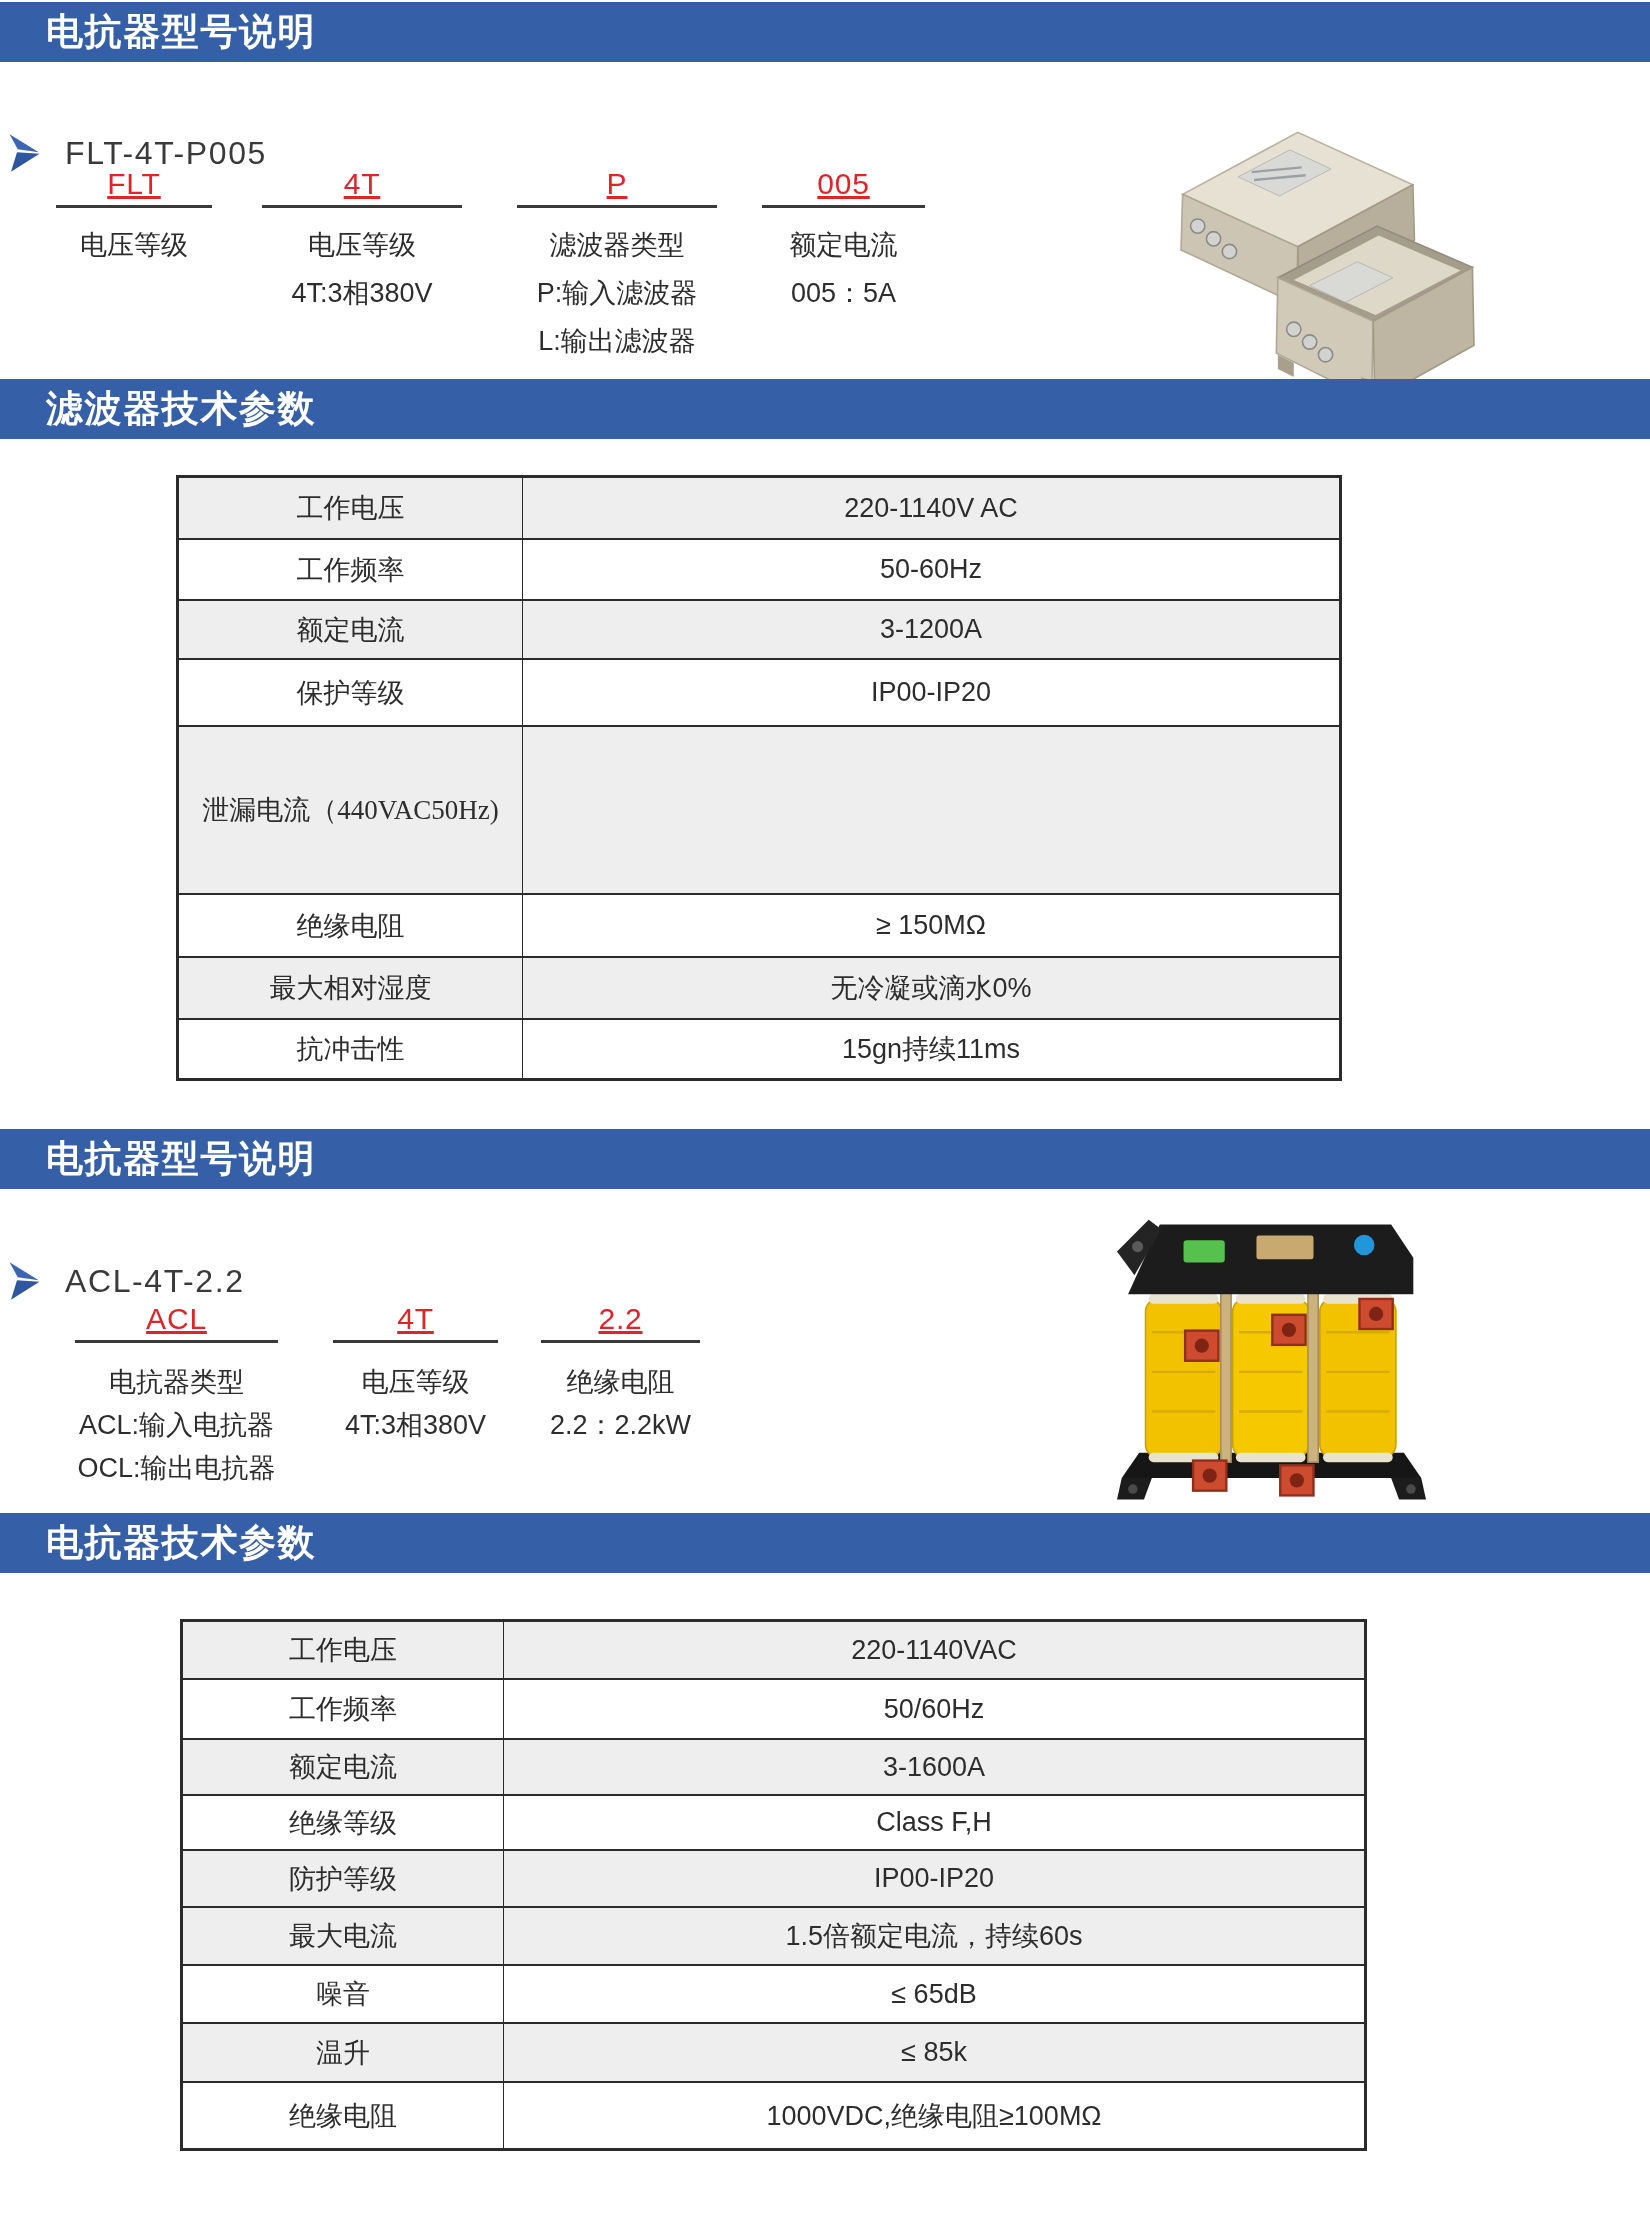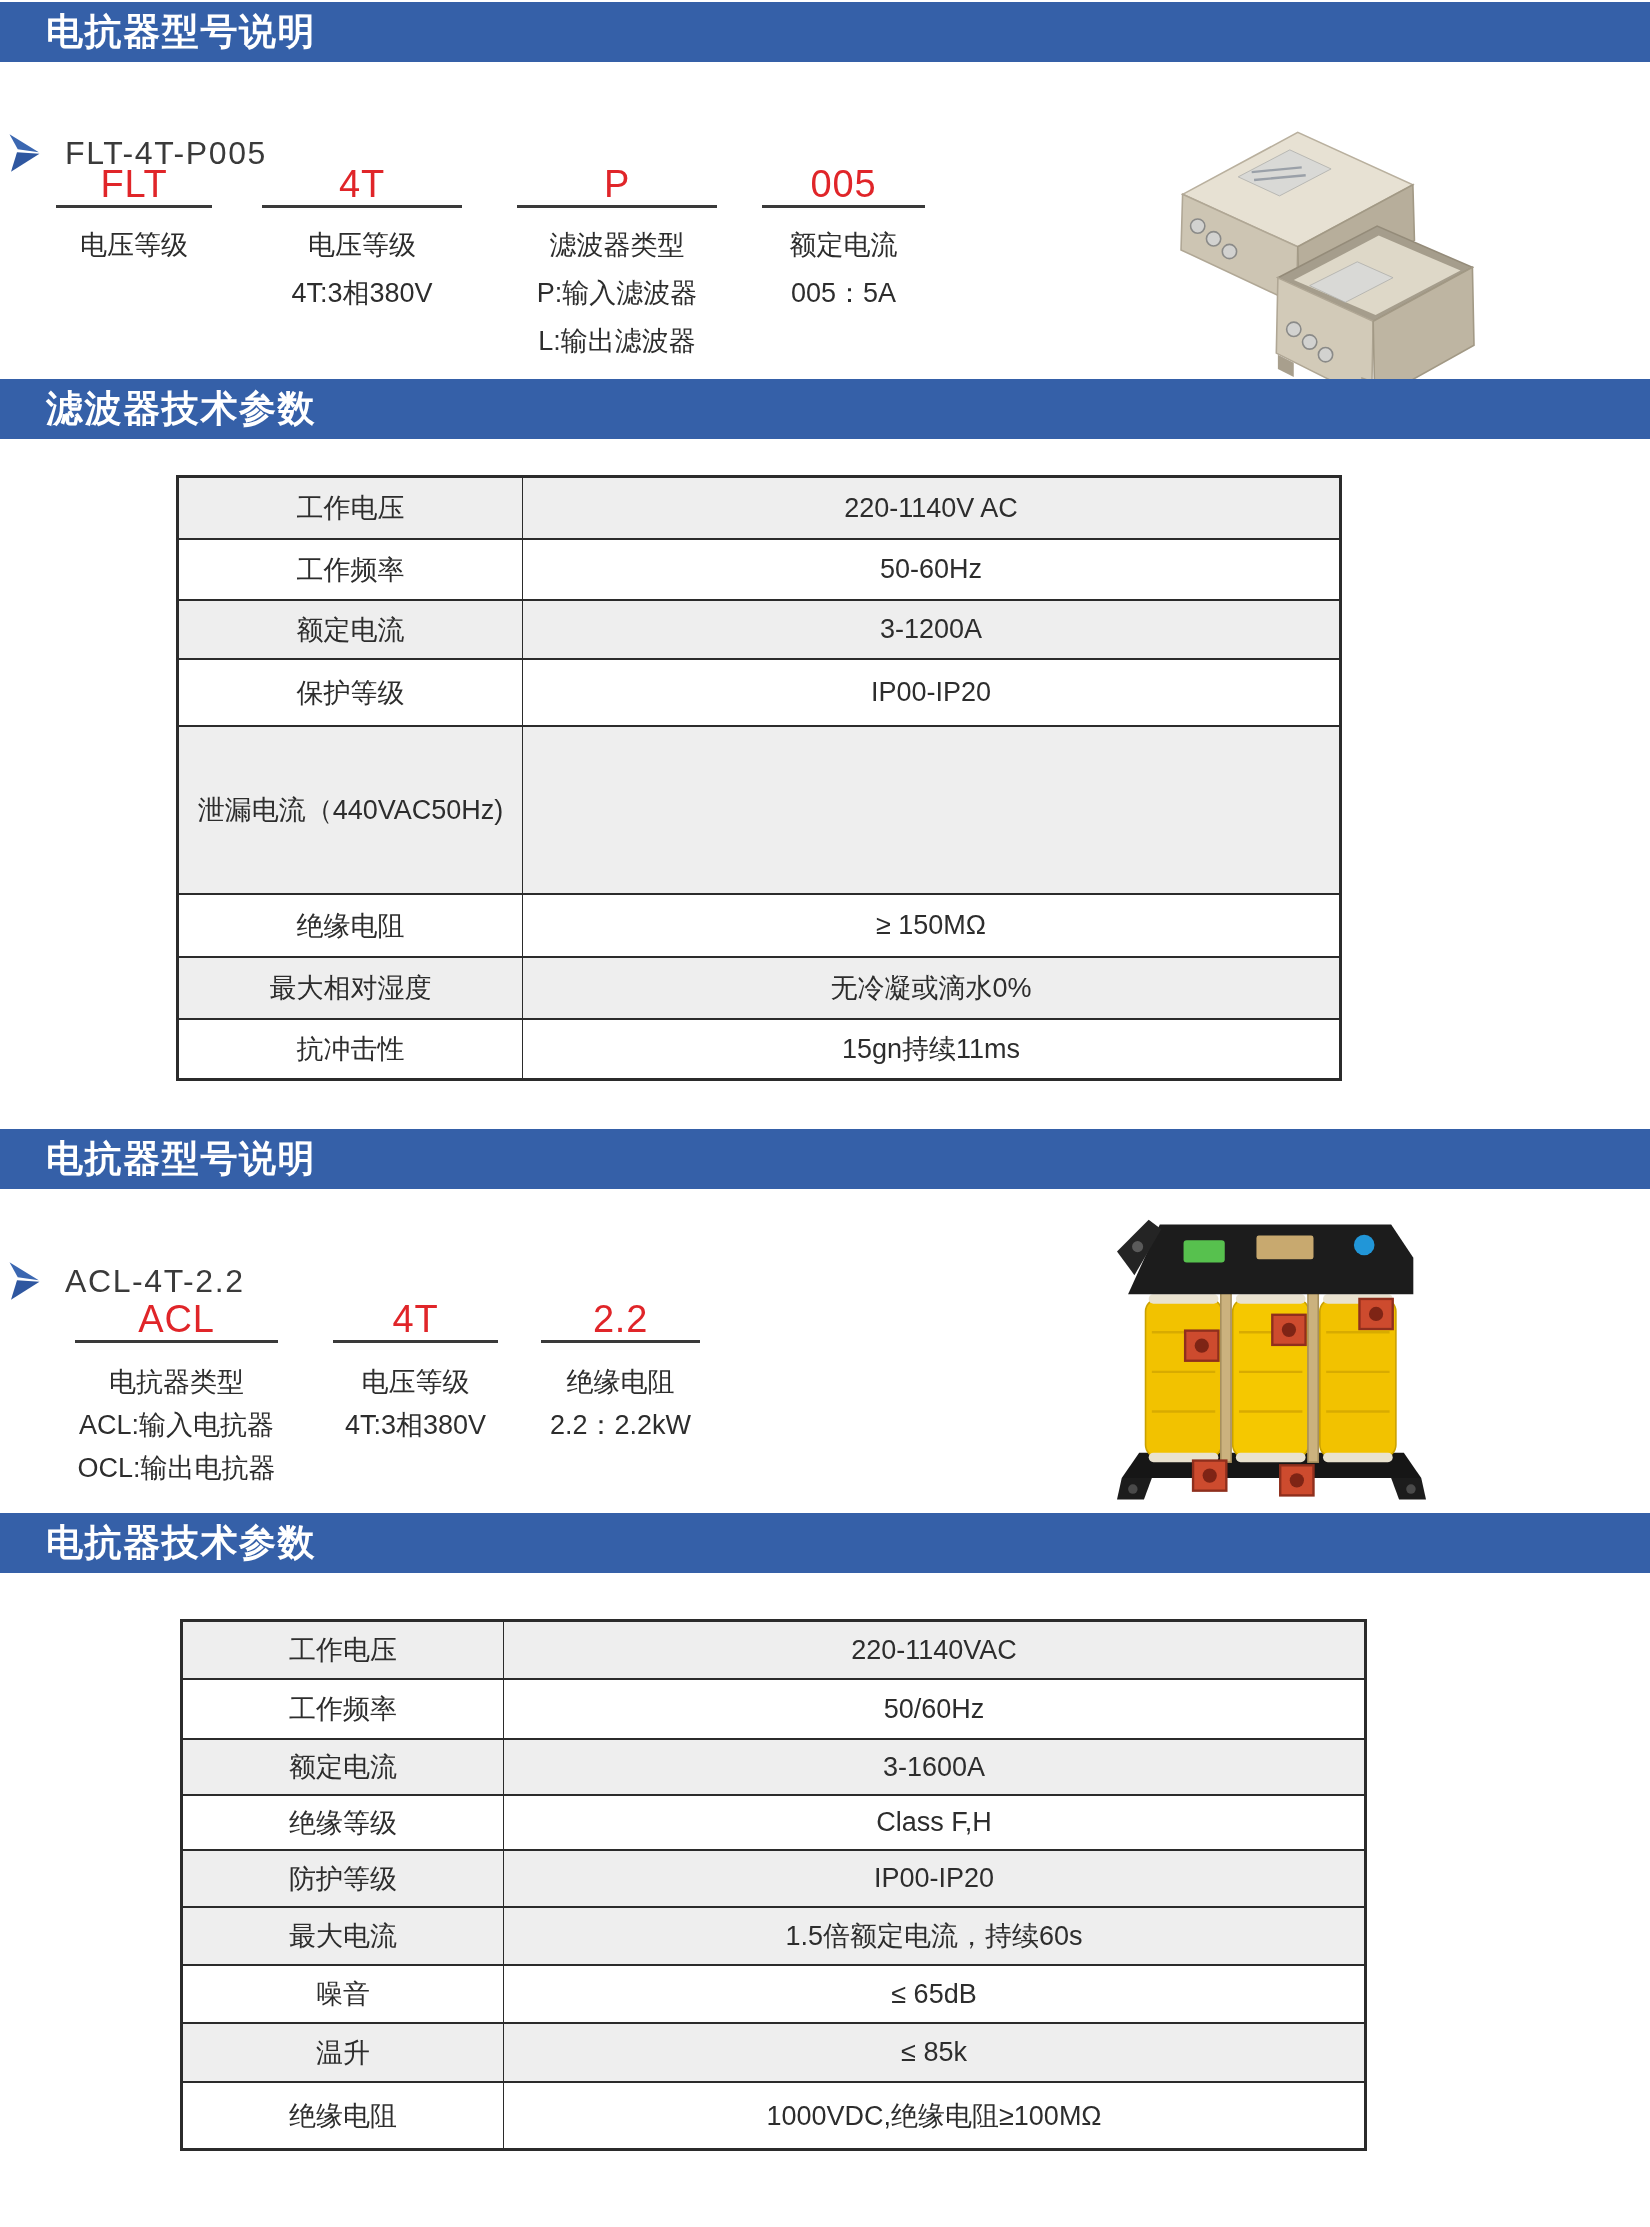--- a/index.html
+++ b/index.html
@@ -10,37 +10,37 @@
   }
   .bar{
     position:absolute;left:0;width:1651px;height:60px;background:#3560a8;
     color:#ffffff;font-size:37px;font-weight:bold;letter-spacing:1.6px;
     display:flex;align-items:center;padding-left:46px;box-sizing:border-box;
   }
   .model-row{position:absolute;display:flex;align-items:center;gap:24px;margin-top:28px;}
   .model-row .arrow{width:33px;height:40px;flex:0 0 auto;}
   .model-text{font-size:32px;color:#3a3a3a;letter-spacing:1.6px;}
   .mcol{position:absolute;text-align:center;}
-  .mcode{font-size:38px;color:#e02529;height:38px;line-height:38px;letter-spacing:0.8px;}
+  .mcode{font-size:30px;color:#e02529;height:38px;line-height:38px;letter-spacing:0.8px;text-decoration:underline;}
   .mrule{height:3.2px;background:#3a3a3a;margin-top:1.6px;}
   .mtext{font-size:27px;color:#2d2d2d;line-height:35px;white-space:nowrap;}
   .s1 .mtext{margin-top:12.7px;}
   .s1 .mtext.first{margin-top:20.6px;}
   .s2 .mtext{margin-top:8px;}
   .s2 .mtext.first{margin-top:22px;}
   .ptable{
     position:absolute;border:3.2px solid #2b2b2b;box-sizing:border-box;background:#ffffff;
   }
   .prow{display:flex;border-top:2.4px solid #2b2b2b;box-sizing:border-box;}
   .prow.first{border-top:none;}
   .prow.gray{background:#eeeeee;}
   .cell-label{
     width:344px;flex:0 0 auto;border-right:1.6px solid #2b2b2b;box-sizing:border-box;
     display:flex;align-items:center;justify-content:center;
-    font-size:27px;color:#2d2d2d;text-align:center;padding:12px 8px;
+    font-size:27px;color:#2d2d2d;text-align:center;padding:12px 8px;font-family:Liberation Serif, serif;
   }
   .t2 .cell-label{width:321px;}
   .cell-value{
     flex:1;display:flex;flex-direction:column;align-items:center;justify-content:center;
     font-size:27px;color:#2d2d2d;text-align:center;
   }
   .vline{line-height:42px;white-space:nowrap;}
   .photo{position:absolute;}
 </style>
 </head>

